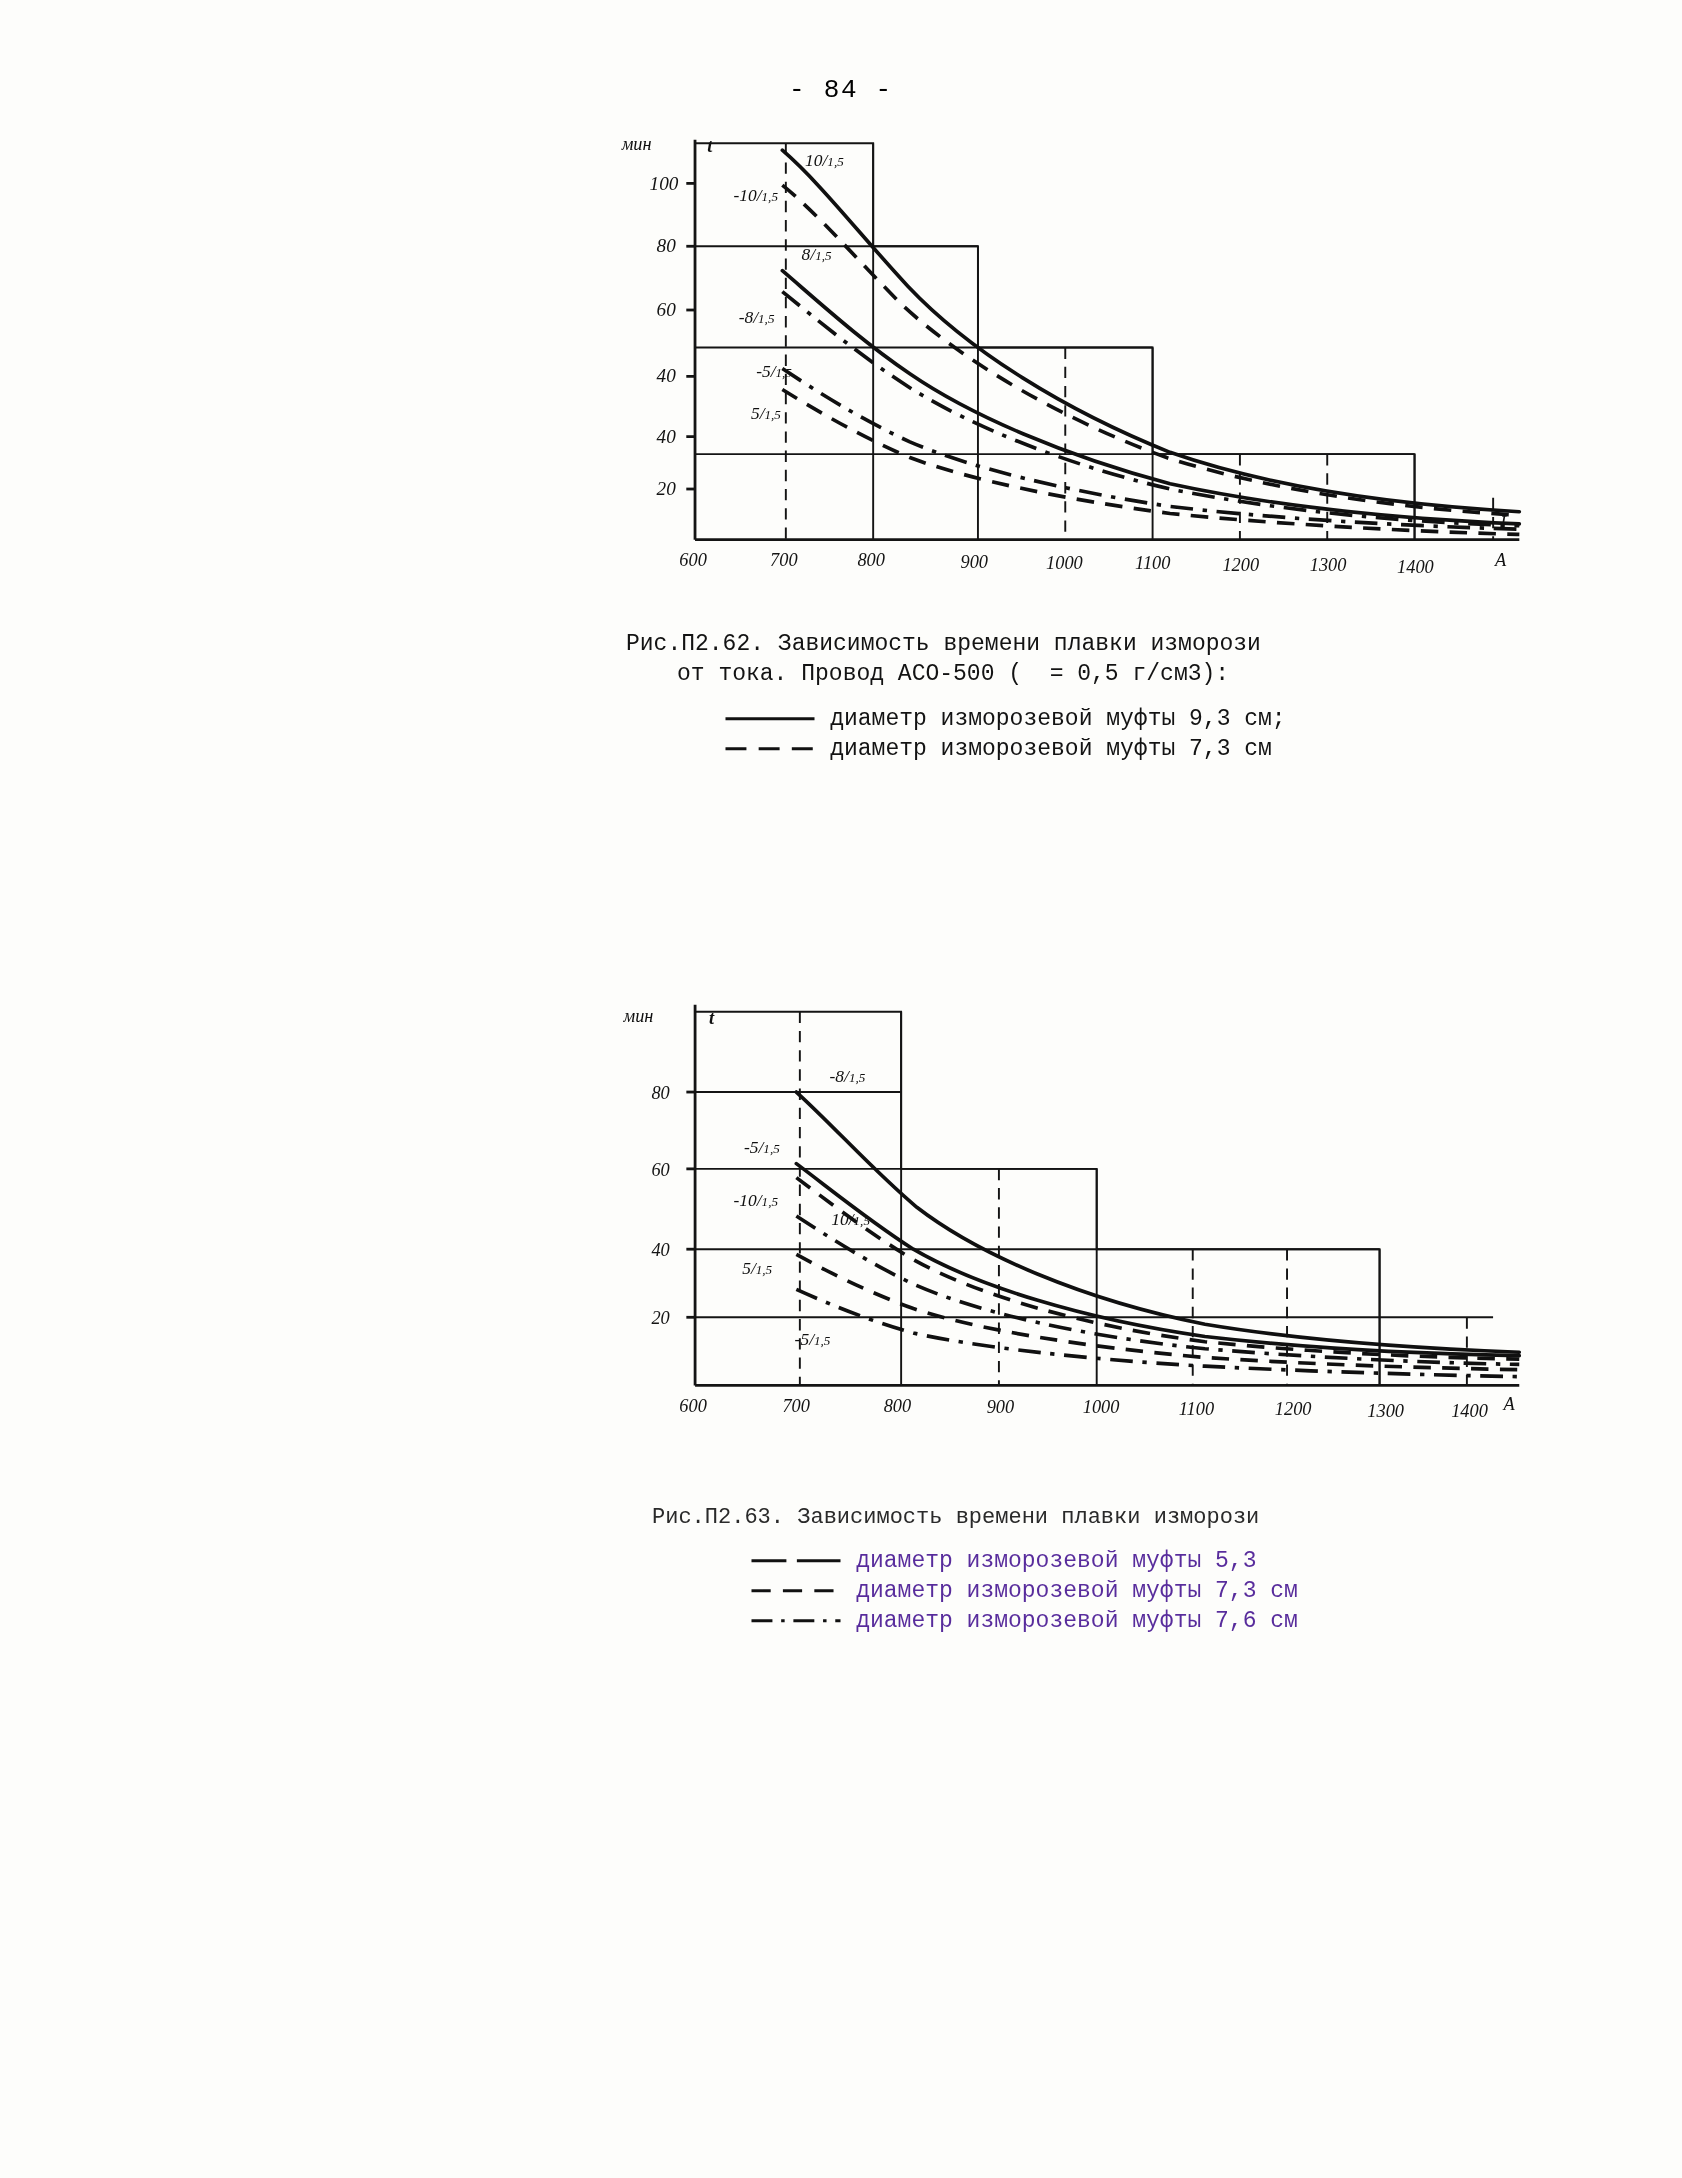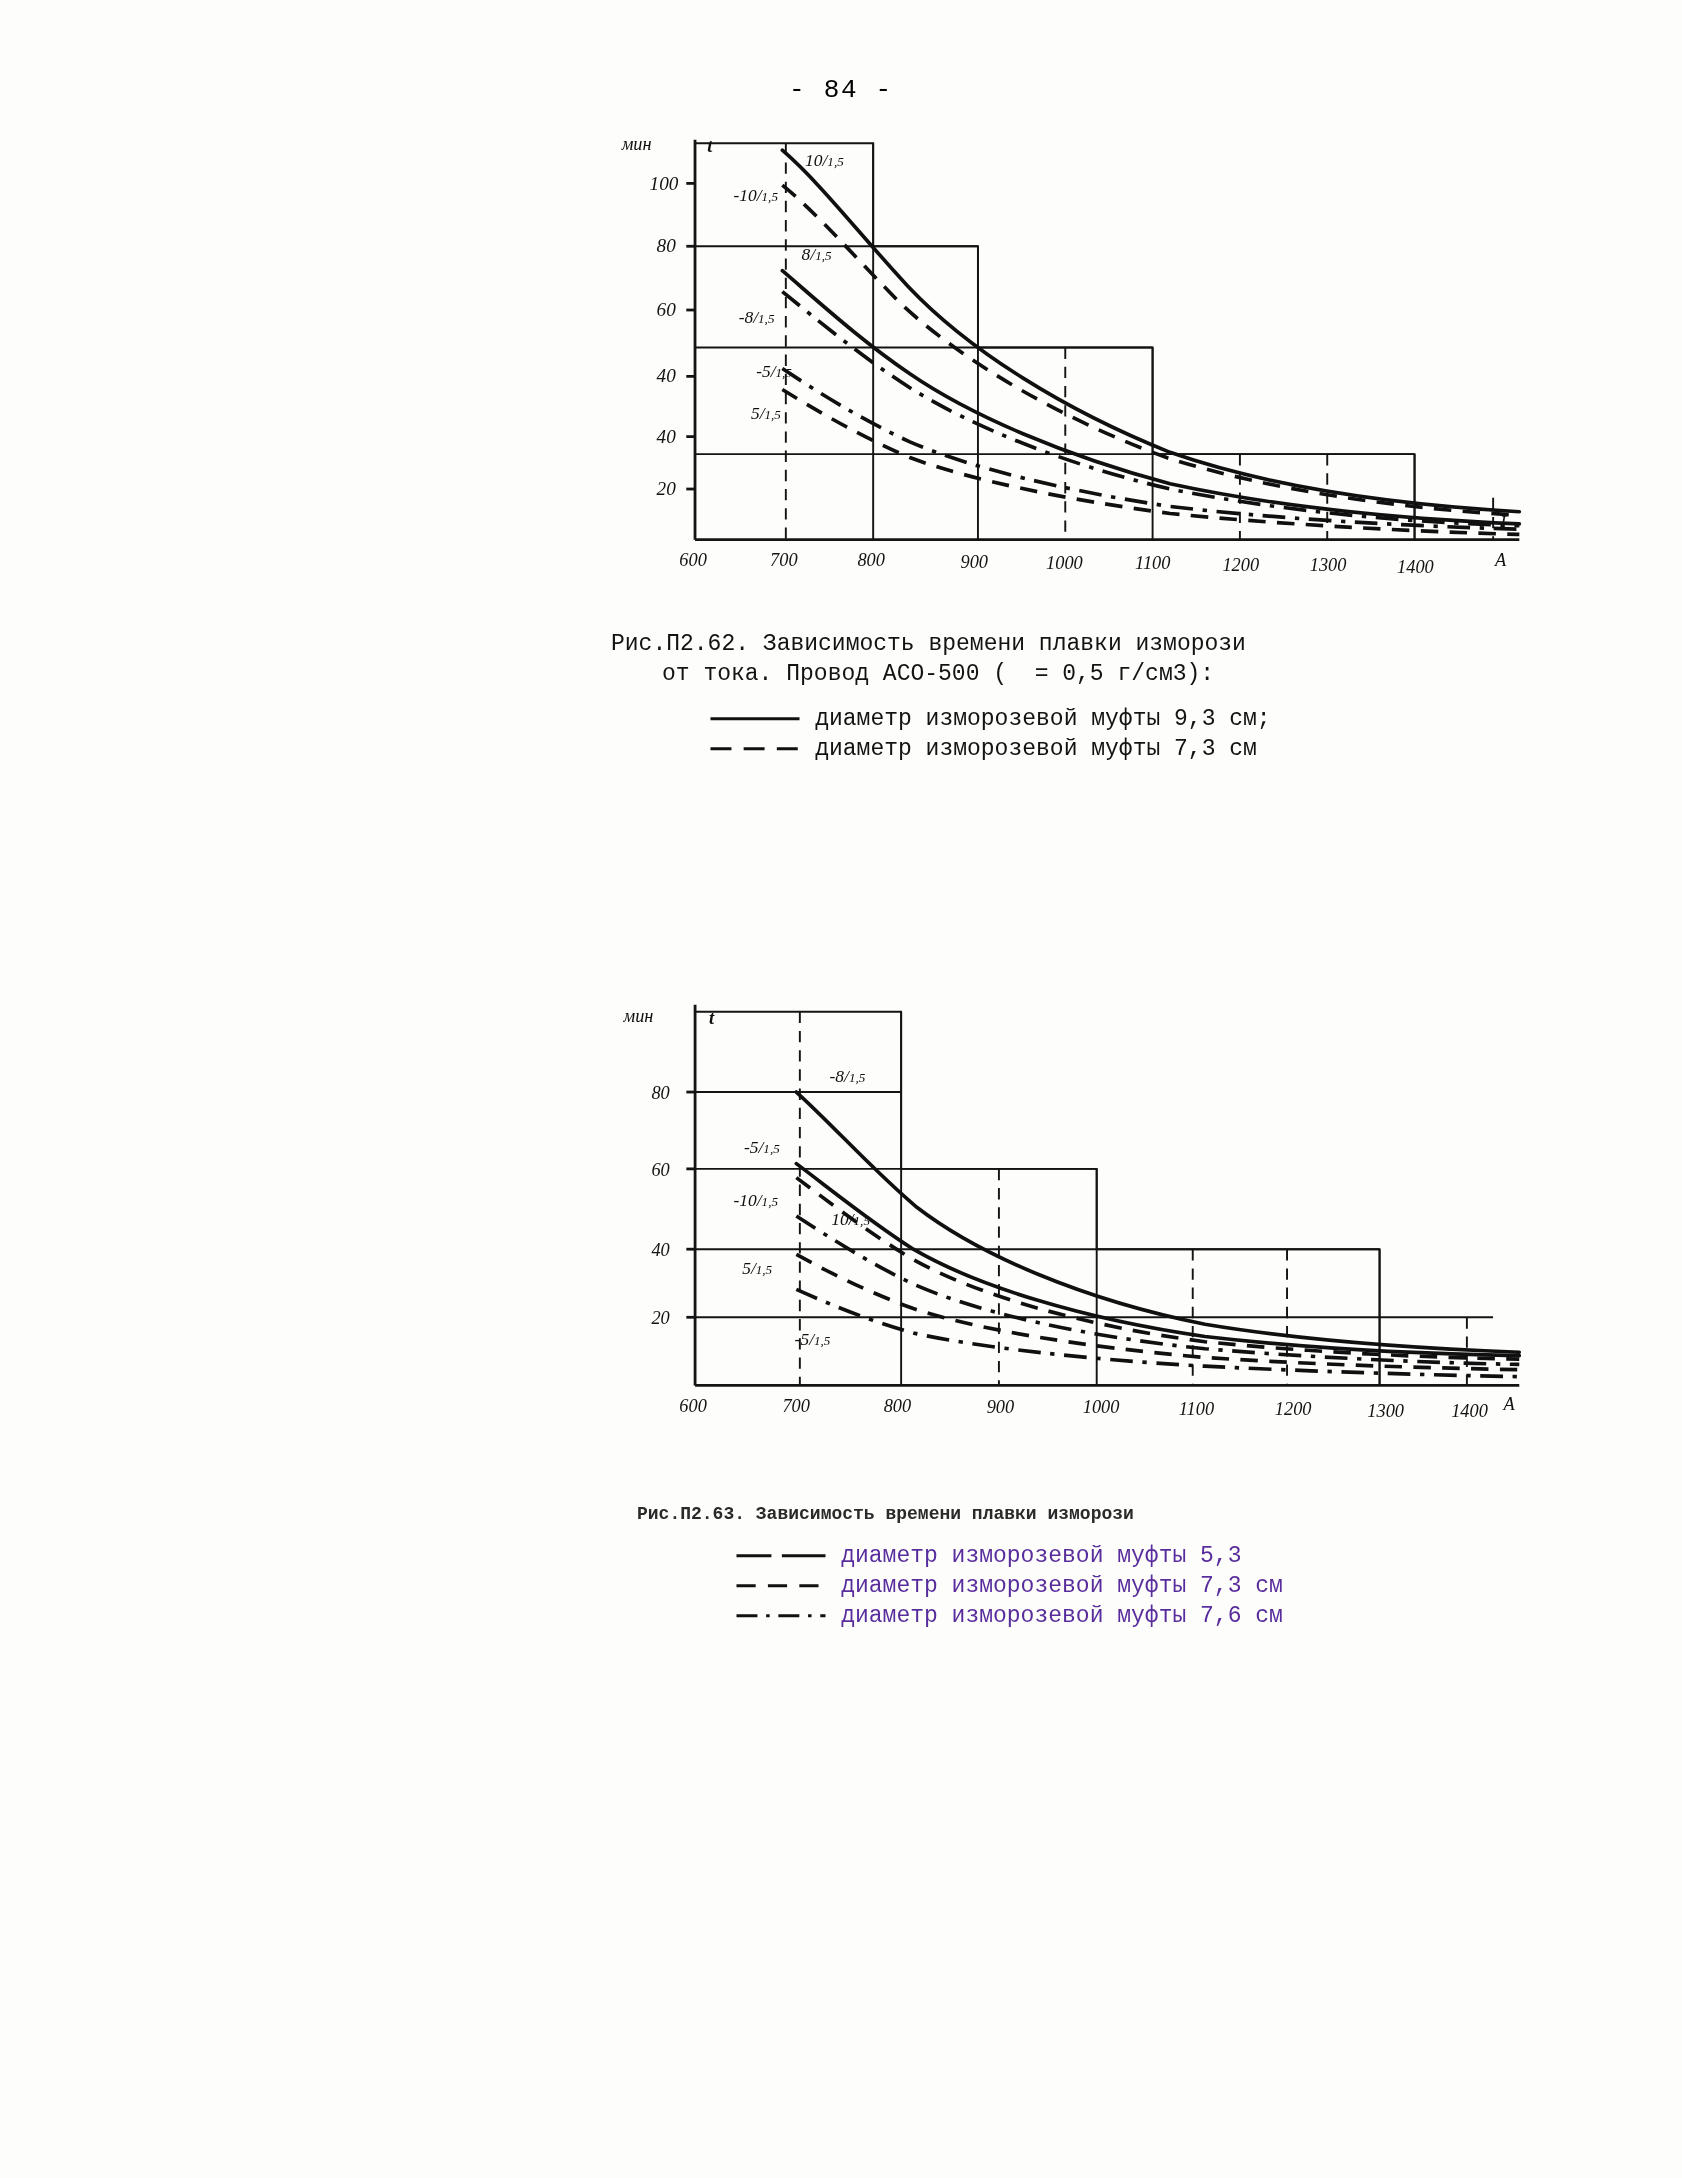--- a/index.html
+++ b/index.html
@@ -41,20 +41,21 @@
   }
   .plot svg {
     display: block;
   }
 
   
   .caption {
     position: absolute;
     font-family: "Liberation Mono", monospace;
     color: #131313;
+    margin-left: 15px;
   }
   .caption .cap-line {
     white-space: pre;
     font-size: 23px;
     line-height: 1.32;
   }
   .caption .cap-line.l1 { margin-left: 0px; }
   .caption .cap-line.l2 { margin-left: 51px; }
 
   .legend {
@@ -70,21 +71,21 @@
     height: 17.5px;
     margin-right: 12.2px;
     flex: 0 0 96px;
   }
   .legend-label {
     font-size: 23px;
     font-family: "Liberation Mono", monospace;
     white-space: pre;
   }
   .fig2 .legend-label { letter-spacing: 0px; }
-  .fig2 .caption .cap-line { font-size: 18px; font-weight: bold; }
+  .fig2 .caption .cap-line { font-size: 22px; }
 
   
   .fig2 .caption { color: #2a2a2a; }
   .fig2 .legend-label { color: #4c1d95; opacity: .93; }
 </style>
 </head>
 <body>
 
 <div class="page">
 

